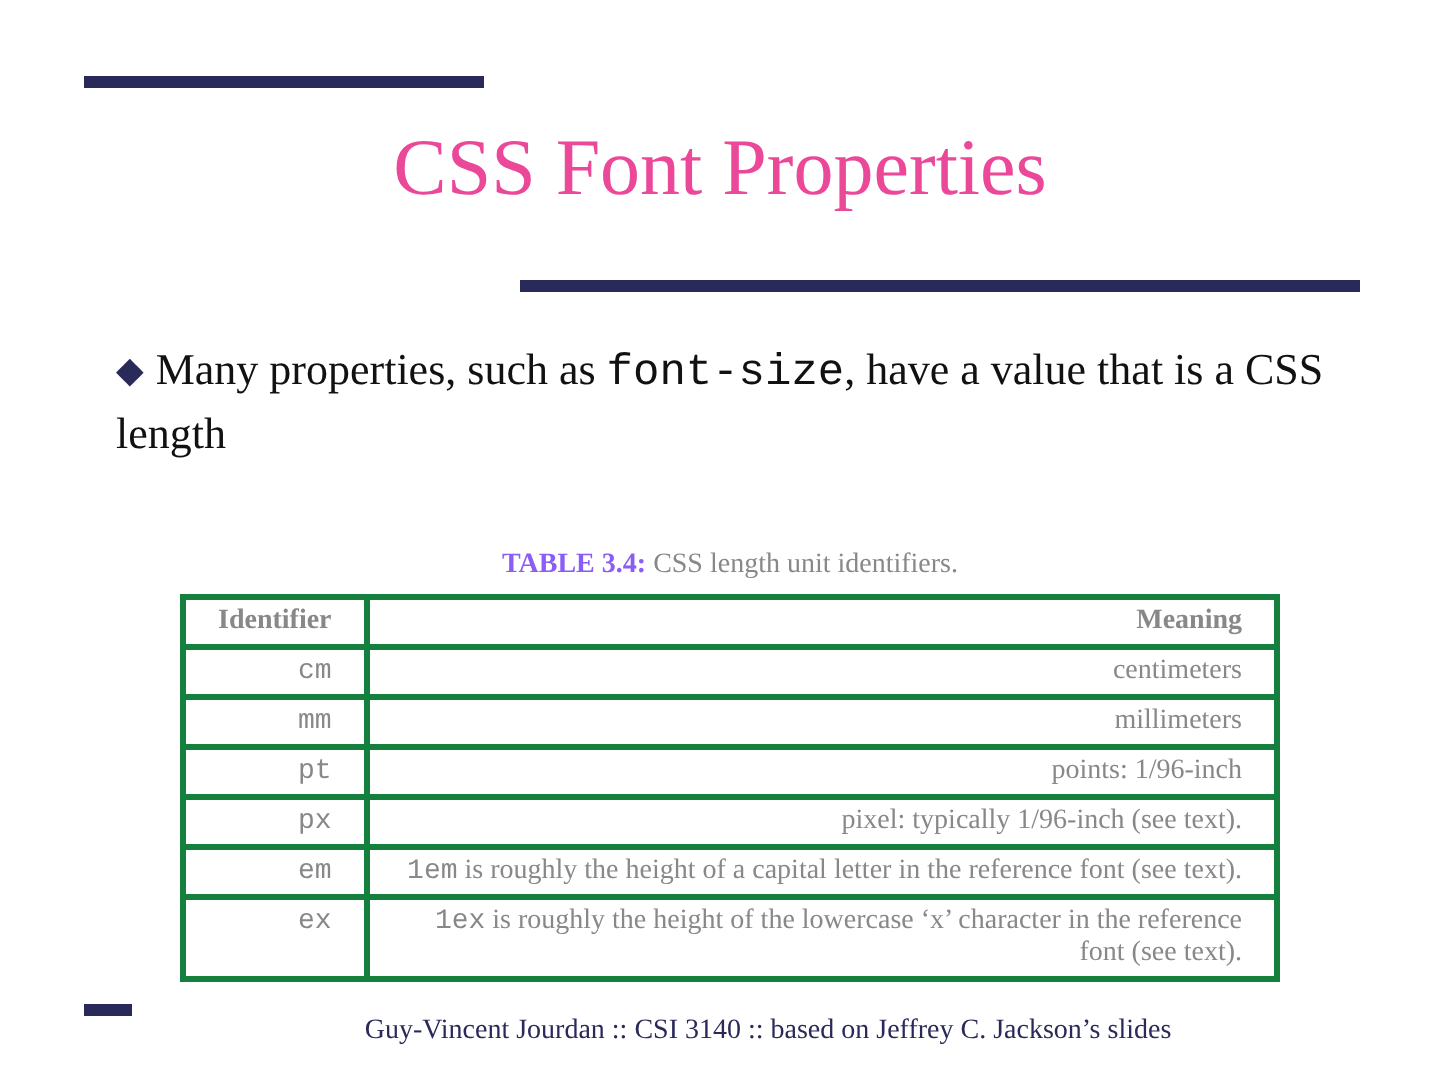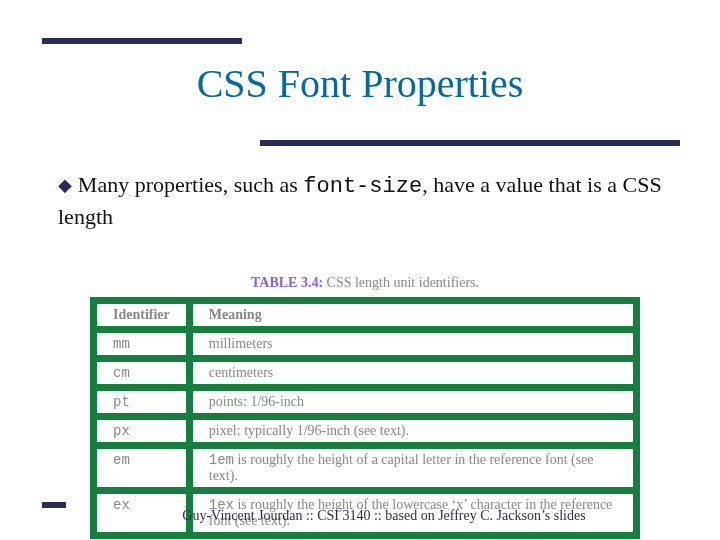--- a/index.html
+++ b/index.html
@@ -21,21 +21,21 @@
     background: #2a2a5a;
   }
   .title {
     position: absolute;
     top: 60px;
     left: 0;
     width: 720px;
     text-align: center;
     font-size: 40px;
     font-weight: 400;
-    color: #0369a1;
+    color: #ec4899;
   }
   .midbar {
     position: absolute;
     left: 260px;
     top: 140px;
     right: 40px;
     height: 6px;
     background: #2a2a5a;
   }
   .content {
@@ -71,23 +71,23 @@
   }
   .caption-label { font-weight: bold; color: #8b5cf6; }
   table.units {
     border-collapse: collapse;
     width: 100%;
     font-size: 14px;
     color: #888;
     font-family: Georgia, "Times New Roman", serif;
   }
   table.units th, table.units td {
-    border: 7px solid #15803d;
+    border: 3px solid #15803d;
     padding: 3px 16px;
-    text-align: left;
+    text-align: right;
     vertical-align: top;
   }
   table.units th {
     font-weight: bold;
     background: #fff;
   }
   table.units th:first-child, table.units td:first-child {
     width: 80px;
   }
   td.id { font-family: "Courier New", Courier, monospace; color: #888; }
@@ -130,26 +130,26 @@
   </div>
   <table class="units">
     <thead>
       <tr>
         <th>Identifier</th>
         <th>Meaning</th>
       </tr>
     </thead>
     <tbody>
       <tr>
+          <td class="id">cm</td>
+          <td>centimeters</td>
+        </tr>
+      <tr>
           <td class="id">mm</td>
           <td>millimeters</td>
-        </tr>
-      <tr>
-          <td class="id">cm</td>
-          <td>centimeters</td>
         </tr>
       <tr>
           <td class="id">pt</td>
           <td>points: 1/96-inch</td>
         </tr>
       <tr>
           <td class="id">px</td>
           <td>pixel: typically 1/96-inch (see text).</td>
         </tr>
       <tr>

